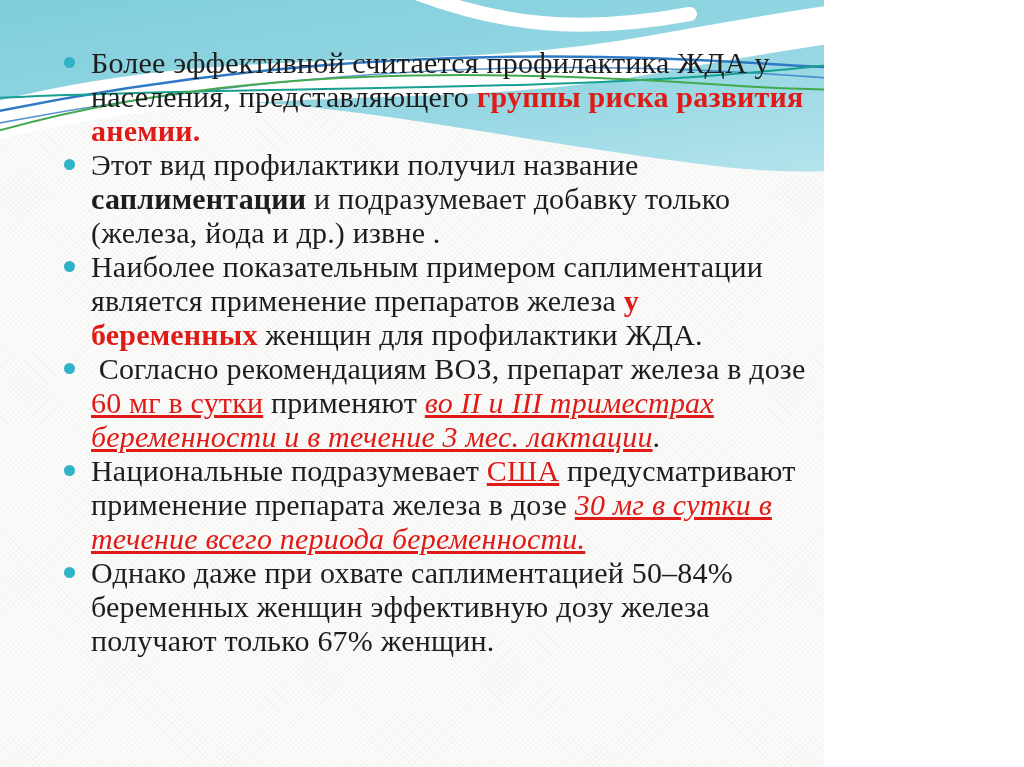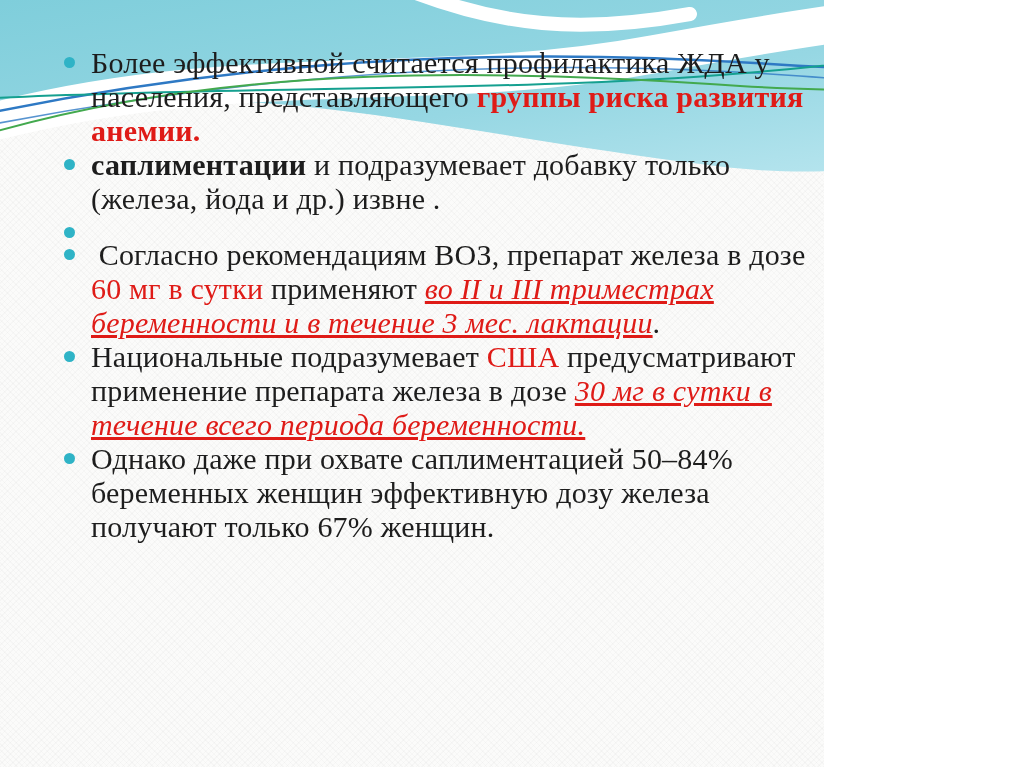--- a/index.html
+++ b/index.html
@@ -25,21 +25,21 @@
     flex:none;width:11px;height:11px;border-radius:50%;
     background:var(--bullet,#2fb3c6);
     margin-top:11px;margin-right:16px;
   }
   .txt{
     margin:0;font-size:30px;line-height:34px;
     white-space:pre-wrap;letter-spacing:0.2px;
   }
   .s-plain{color:inherit;}
   .s-bold{font-weight:700;margin-top:34px;}
-  .s-red{color:var(--red,#df1a17);}
+  .s-red{color:var(--red,#df1a17);text-decoration:underline;}
   .s-red-bold{color:var(--red,#df1a17);font-weight:700;}
   .s-red-italic{color:var(--red,#df1a17);font-style:italic;text-decoration:underline;}
 </style>
 </head>
 <body>
 
 <div class="slide">
 
   <svg class="header-svg" width="1024" height="235" viewBox="0 0 1024 235" aria-hidden="true">
     <defs>
@@ -68,26 +68,30 @@
 
     <div class="bullet">
       <span class="dot"></span>
       <p class="txt"><span class="s-plain">Более эффективной считается профилактика ЖДА у
 населения, представляющего </span><span class="s-red-bold">группы риска развития
 анемии.</span></p>
     </div>
 
     <div class="bullet">
       <span class="dot"></span>
-      <p class="txt"><span class="s-bold">саплиментации</span><span class="s-plain"> и подразумевает добавку только
+      <p class="txt"><span class="s-plain">Этот вид профилактики получил название
+</span><span class="s-bold">саплиментации</span><span class="s-plain"> и подразумевает добавку только
 (железа, йода и др.) извне .</span></p>
     </div>
 
     <div class="bullet">
       <span class="dot"></span>
+      <p class="txt"><span class="s-plain">Наиболее показательным примером саплиментации
+является применение препаратов железа </span><span class="s-red-bold">у
+беременных</span><span class="s-plain"> женщин для профилактики ЖДА.</span></p>
     </div>
 
     <div class="bullet">
       <span class="dot"></span>
       <p class="txt"><span class="s-plain"> Согласно рекомендациям ВОЗ, препарат железа в дозе
 </span><span class="s-red">60 мг в сутки</span><span class="s-plain"> применяют </span><span class="s-red-italic">во II и III триместрах
 беременности и в течение 3 мес. лактации</span><span class="s-plain">.</span></p>
     </div>
 
     <div class="bullet">

